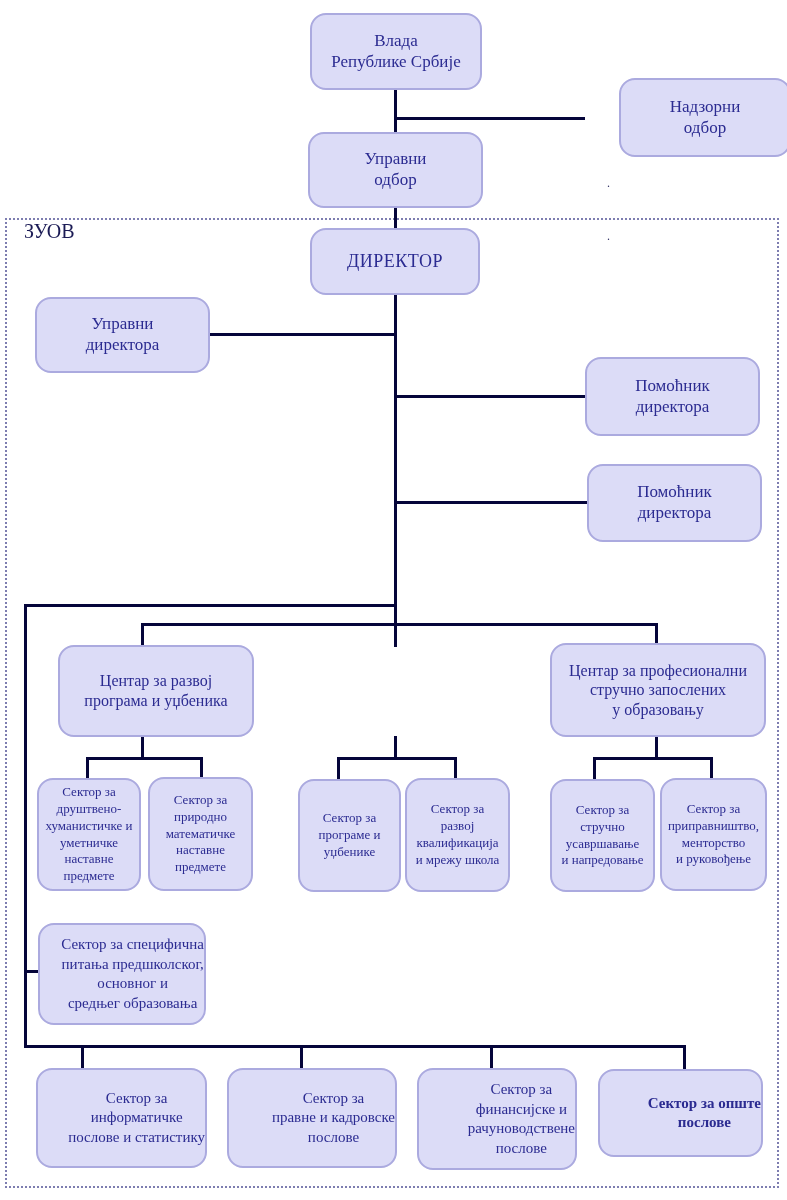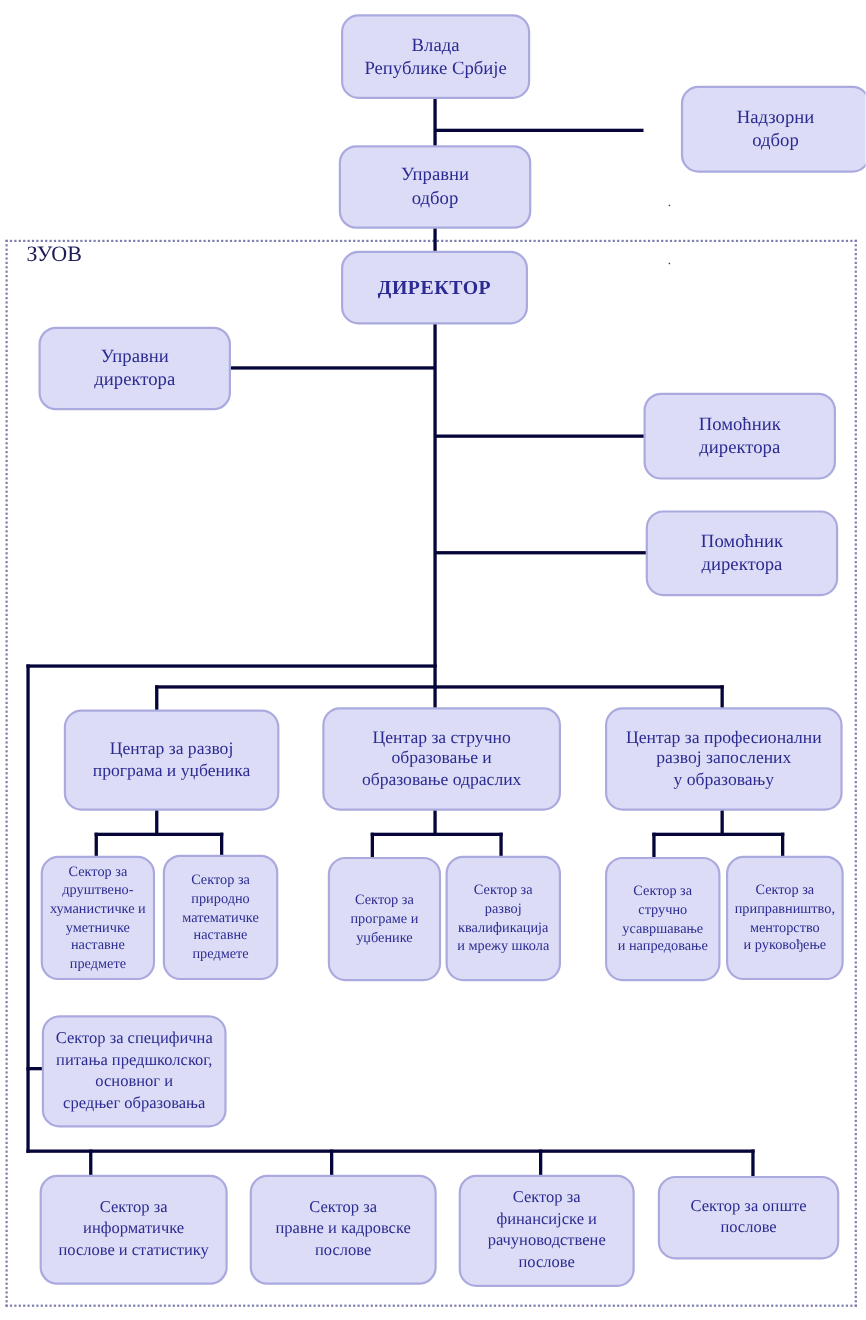--- a/index.html
+++ b/index.html
@@ -16,24 +16,24 @@
     border:2px solid #abaadf;
     border-radius:16px;
     box-sizing:border-box;
     display:flex;align-items:center;justify-content:center;
     text-align:center;
     color:#2b2b91;
     white-space:pre-line;
     line-height:1.22;
   }
   .lvl1{font-size:17px;}
-  .dir{font-size:18px;letter-spacing:0.5px;font-weight:bold;}
+  .dir{font-size:18px;letter-spacing:0.5px;}
   .center-box{font-size:16px;}
   .sector-sm{font-size:13px;line-height:1.3;}
-  .sector-md{font-size:15px;line-height:1.3;}
+  .sector-md{font-size:15px;line-height:1.3;justify-content:flex-end;}
   .hline,.vline{position:absolute;background:#05053a;}
   .hline{height:3px;}
   .vline{width:3px;}
   .dotted-frame{
     position:absolute;
     left:5px;top:218px;width:774px;height:970px;
     border:2px dotted #7d7db0;
     box-sizing:border-box;
   }
   .org-label{
@@ -121,29 +121,24 @@
   <div class="node lvl1" style="left:587px;top:464px;width:175px;height:78px;">
     <span>Помоћник
 директора</span>
   </div>
 
   <div class="node center-box" style="left:58px;top:645px;width:196px;height:92px;">
     <span>Центар за развој
 програма и уџбеника</span>
   </div>
 
-  <div class="node center-box" style="left:293px;top:643px;width:217px;height:94px;">
-    <span>Центар за стручно
-образовање и
-образовање одраслих</span>
-  </div>
 
   <div class="node center-box" style="left:550px;top:643px;width:216px;height:94px;">
     <span>Центар за професионални
-развој запослених
+стручно запослених
 у образовању</span>
   </div>
 
   <div class="node sector-sm" style="left:37px;top:778px;width:104px;height:113px;">
     <span>Сектор за
 друштвено-
 хуманистичке и
 уметничке
 наставне
 предмете</span>
@@ -203,21 +198,21 @@
 послове</span>
   </div>
 
   <div class="node sector-md" style="left:417px;top:1068px;width:160px;height:102px;">
     <span>Сектор за
 финансијске и
 рачуноводствене
 послове</span>
   </div>
 
-  <div class="node sector-md" style="left:598px;top:1069px;width:165px;height:76px;">
+  <div class="node sector-md" style="left:598px;top:1069px;width:165px;height:88px;font-weight:bold;">
     <span>Сектор за опште
 послове</span>
   </div>
 
   <div class="artifact-dot" style="left:607px;top:176px;">.</div>
   <div class="artifact-dot" style="left:607px;top:229px;">.</div>
 
 </div>
 
 </body></html>

